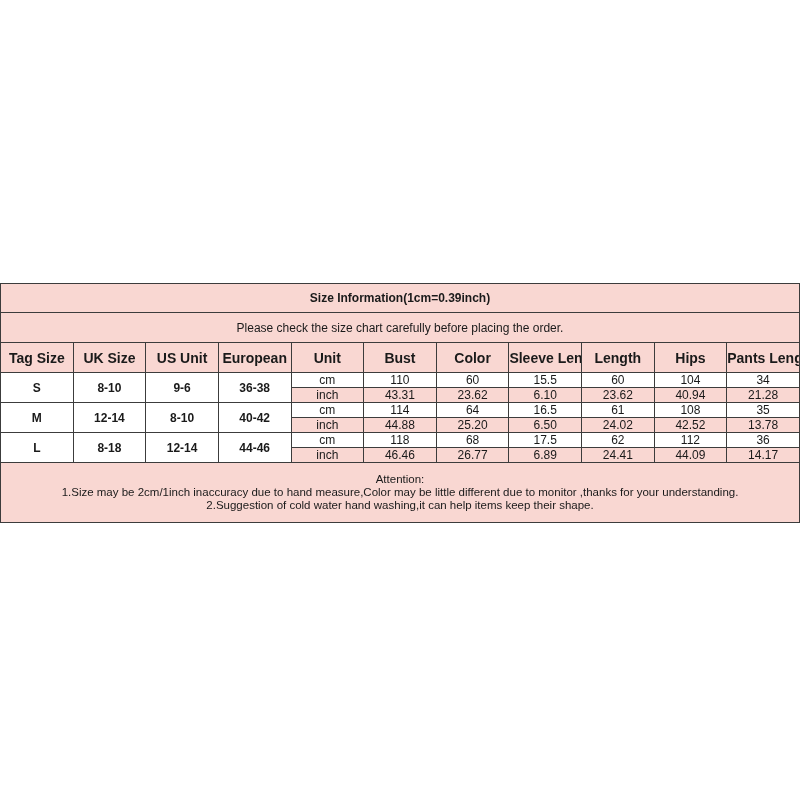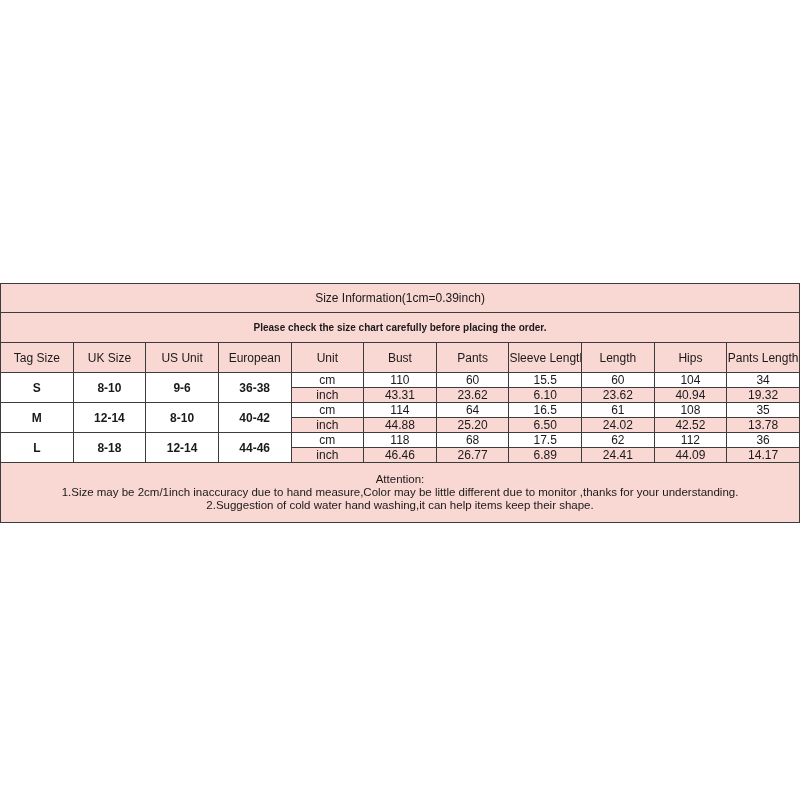--- a/index.html
+++ b/index.html
@@ -33,33 +33,33 @@
     vertical-align: middle;
     overflow: hidden;
     white-space: nowrap;
   }
   .pink { background: #f9d7d2; }
   .white { background: #ffffff; }
 
   .title-cell {
     height: 28px;
     font-size: 12px;
-    font-weight: normal;
+    font-weight: bold;
     vertical-align: bottom;
     padding-bottom: 3px;
   }
   .subtitle-cell {
     height: 29px;
-    font-size: 10px;
-    font-weight: bold;
+    font-size: 12px;
+    font-weight: normal;
   }
   th.col-head {
     height: 29px;
-    font-size: 12px;
-    font-weight: normal;
+    font-size: 14px;
+    font-weight: bold;
   }
   .size-cell {
     font-size: 12px;
     font-weight: bold;
   }
   .val-cell, .unit-cell {
     height: 13px;
     font-size: 12px;
     font-weight: normal;
   }
@@ -103,21 +103,21 @@
         <td colspan="11" class="pink subtitle-cell">Please check the size chart carefully before placing the order.</td>
       </tr>
 
       <tr>
         <th class="pink col-head">Tag Size</th>
         <th class="pink col-head">UK Size</th>
         <th class="pink col-head">US Unit</th>
         <th class="pink col-head">European</th>
         <th class="pink col-head">Unit</th>
         <th class="pink col-head">Bust</th>
-        <th class="pink col-head">Pants</th>
+        <th class="pink col-head">Color</th>
         <th class="pink col-head">Sleeve Length</th>
         <th class="pink col-head">Length</th>
         <th class="pink col-head">Hips</th>
         <th class="pink col-head">Pants Length</th>
       </tr>
 
       <tr>
         <td rowspan="2" class="white size-cell">S</td>
         <td rowspan="2" class="white size-cell">8-10</td>
         <td rowspan="2" class="white size-cell">9-6</td>
@@ -131,21 +131,21 @@
         <td class="white val-cell">34</td>
       </tr>
 
       <tr>
         <td class="pink unit-cell">inch</td>
         <td class="pink val-cell">43.31</td>
         <td class="pink val-cell">23.62</td>
         <td class="pink val-cell">6.10</td>
         <td class="pink val-cell">23.62</td>
         <td class="pink val-cell">40.94</td>
-        <td class="pink val-cell">19.32</td>
+        <td class="pink val-cell">21.28</td>
       </tr>
 
       <tr>
         <td rowspan="2" class="white size-cell">M</td>
         <td rowspan="2" class="white size-cell">12-14</td>
         <td rowspan="2" class="white size-cell">8-10</td>
         <td rowspan="2" class="white size-cell">40-42</td>
         <td class="white unit-cell">cm</td>
         <td class="white val-cell">114</td>
         <td class="white val-cell">64</td>

